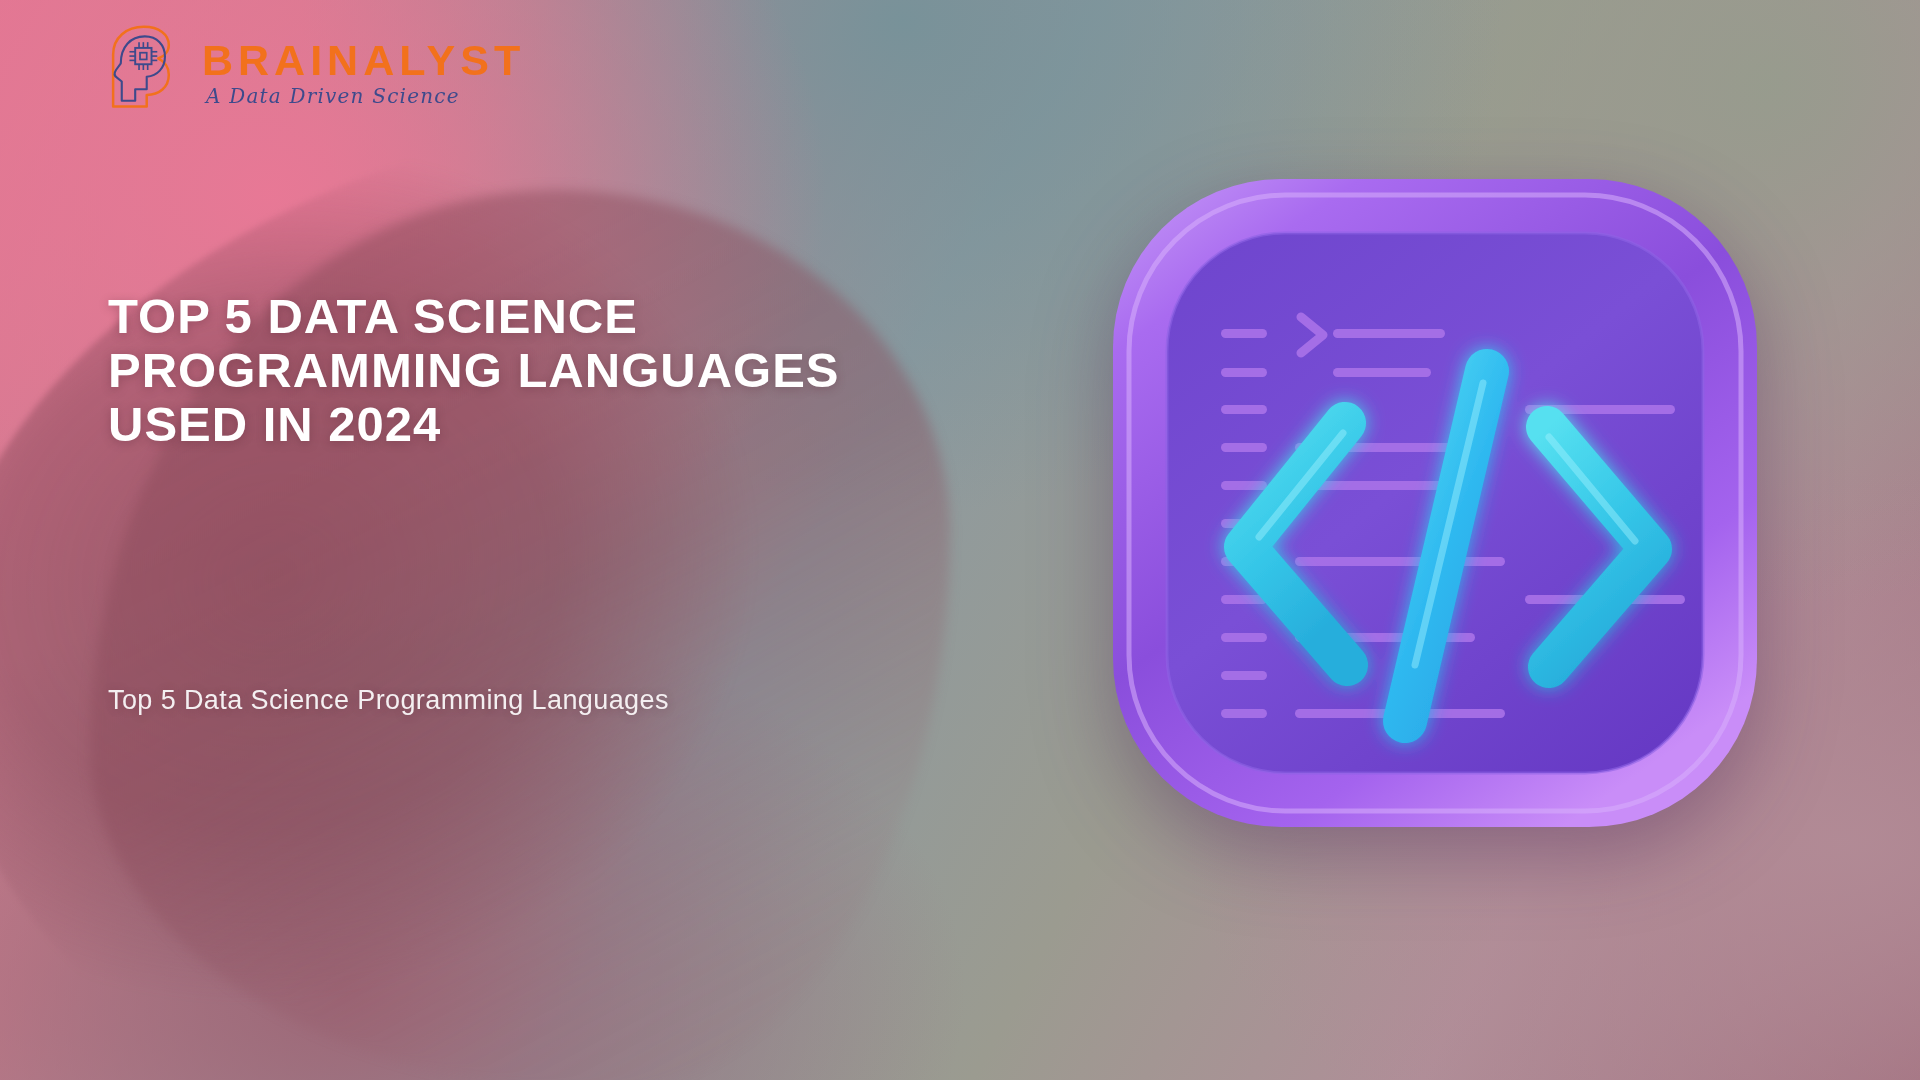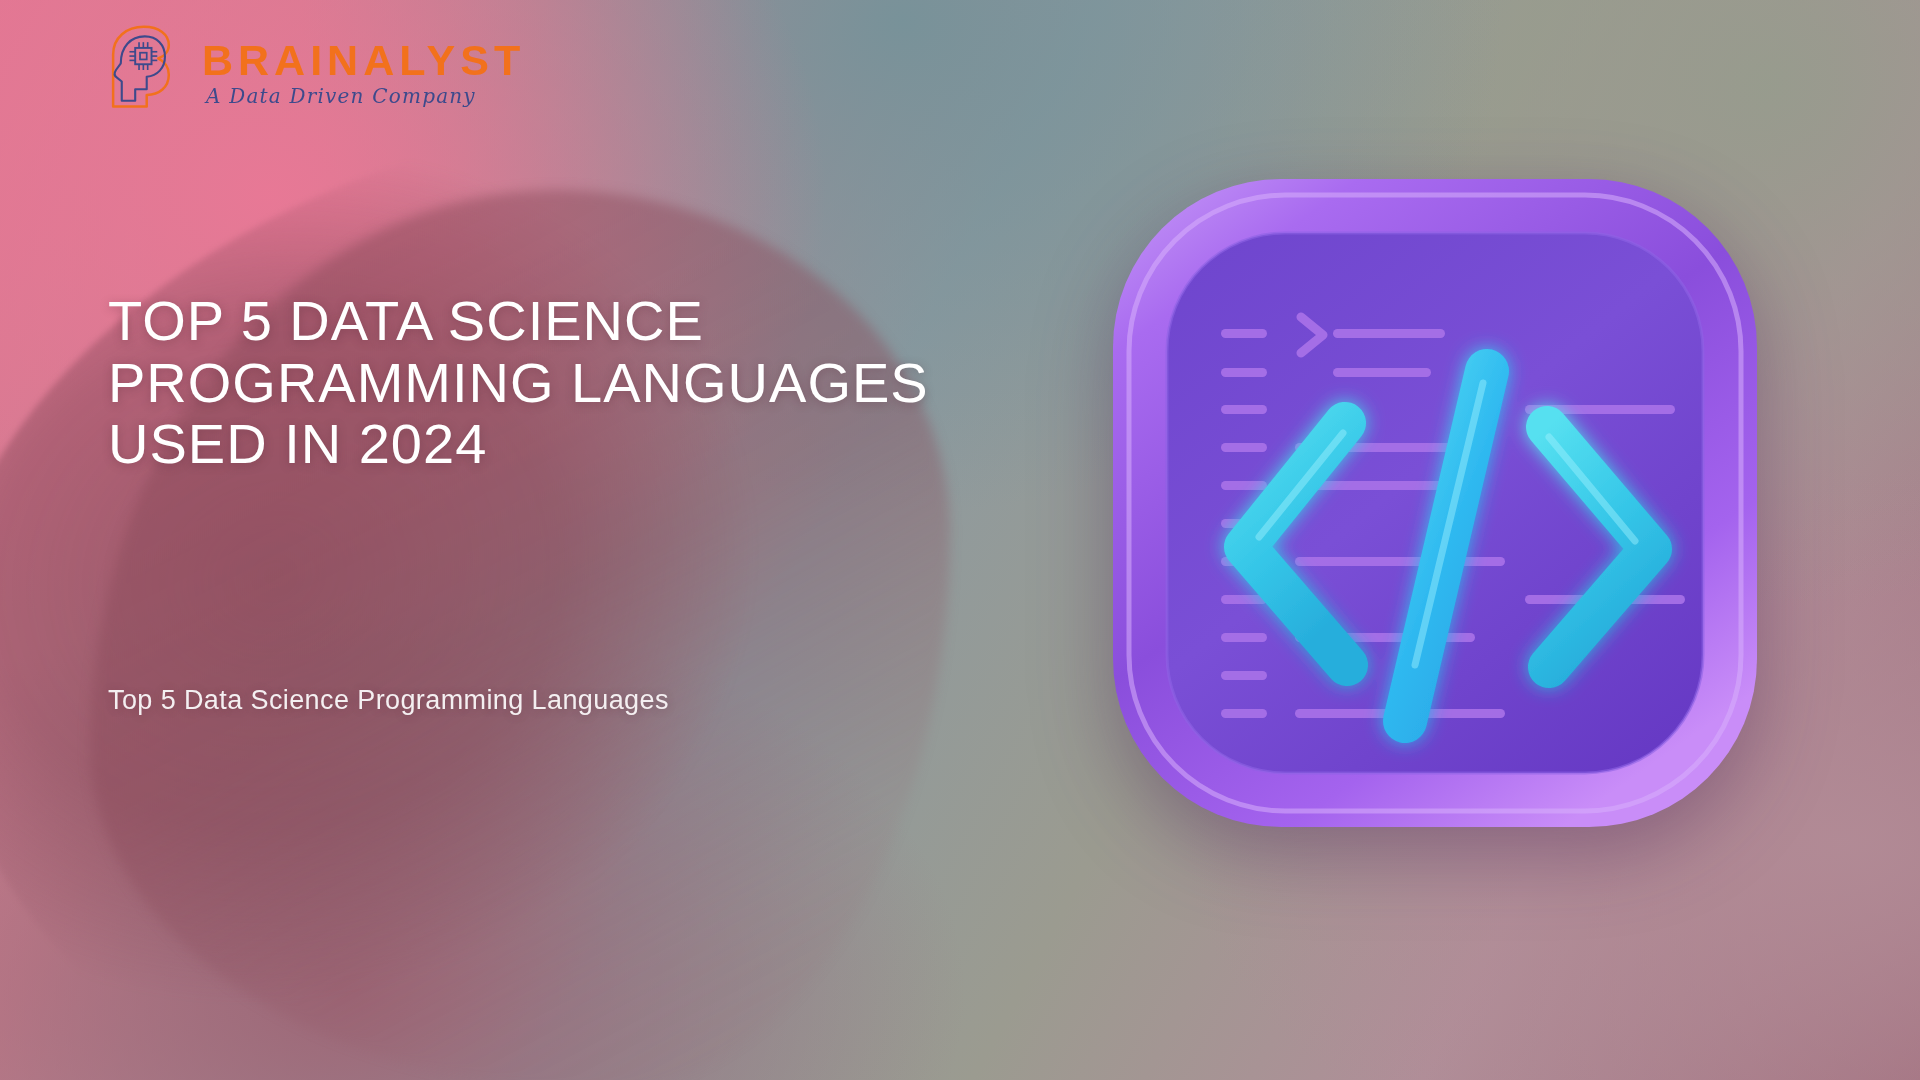--- a/index.html
+++ b/index.html
@@ -65,22 +65,22 @@
     margin-top:4px; margin-left:4px;
   }
 
   
   .headline {
     position:absolute;
     left:108px; top:290px;
     width:830px;
   }
   .headline h1 {
-    font-size:56px;
-    font-weight:normal;
+    font-size:49px;
+    font-weight:bold;
     line-height:1.10;
     letter-spacing:1px;
     color:#ffffff;
     text-transform:uppercase;
     text-shadow:0 2px 10px rgba(90,40,55,0.35);
   }
   .subtitle {
     position:absolute;
     left:108px; top:685px;
     font-size:27px;
@@ -131,21 +131,21 @@
             <line x1="39" y1="35.5" x2="45" y2="35.5"></line>
             <line x1="39" y1="40" x2="45" y2="40"></line>
           <line x1="62" y1="31" x2="68" y2="31"></line>
             <line x1="62" y1="35.5" x2="68" y2="35.5"></line>
             <line x1="62" y1="40" x2="68" y2="40"></line>
         </g>
       </svg>
     </span>
     <span class="logo-words">
       <span class="logo-name">BRAINALYST</span>
-      <span class="logo-tagline">A Data Driven Company</span>
+      <span class="logo-tagline">A Data Driven Science</span>
     </span>
   </div>
 
   <div class="headline">
     <h1>TOP 5 DATA SCIENCE PROGRAMMING LANGUAGES USED IN 2024</h1>
   </div>
 
   <div class="subtitle">Top 5 Data Science Programming Languages</div>
 
   <div class="icon-wrap">

